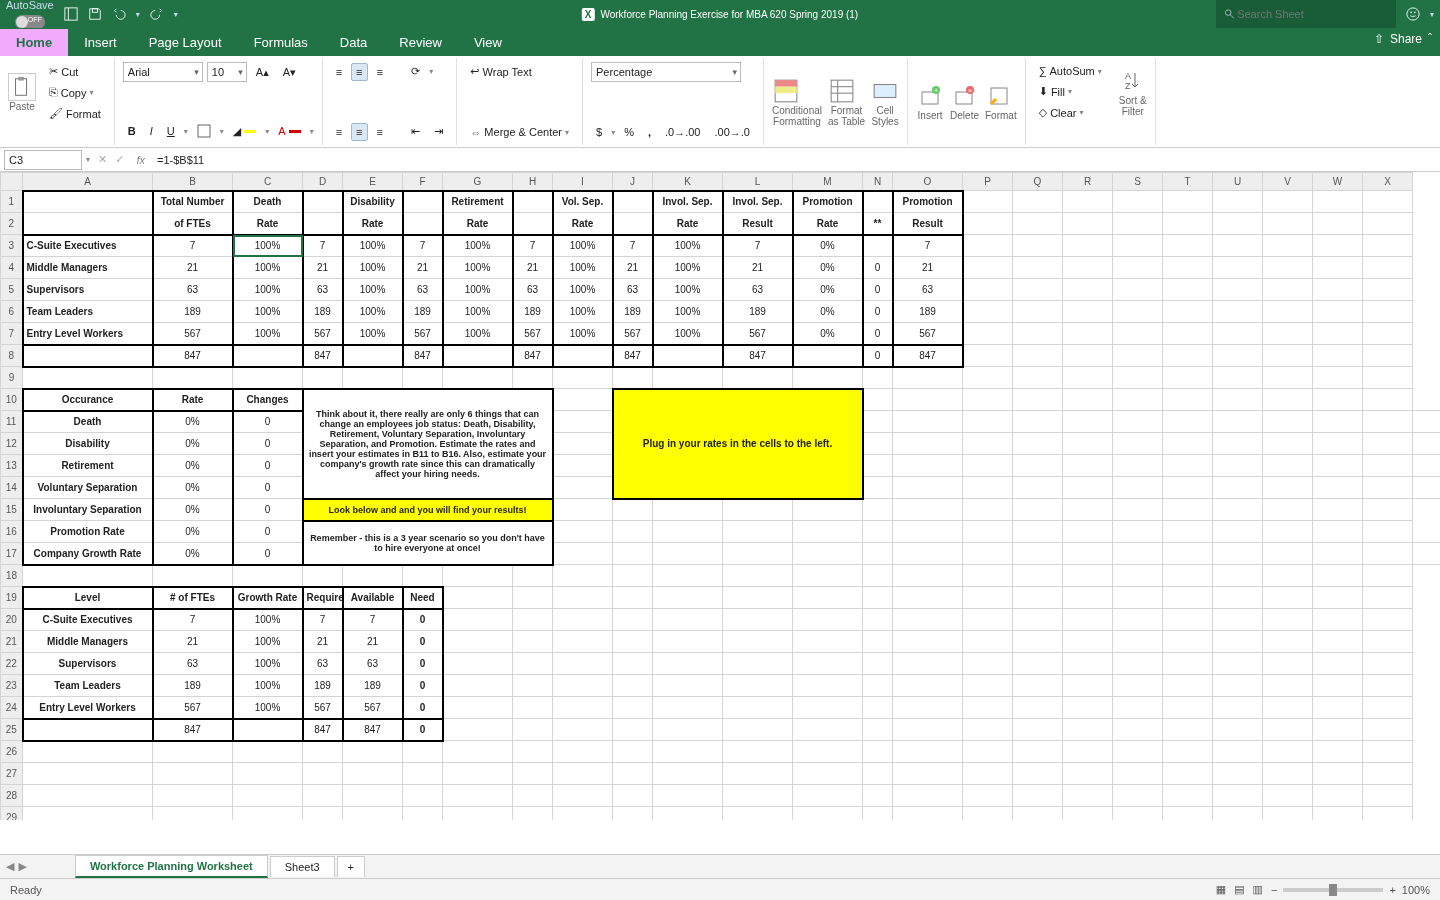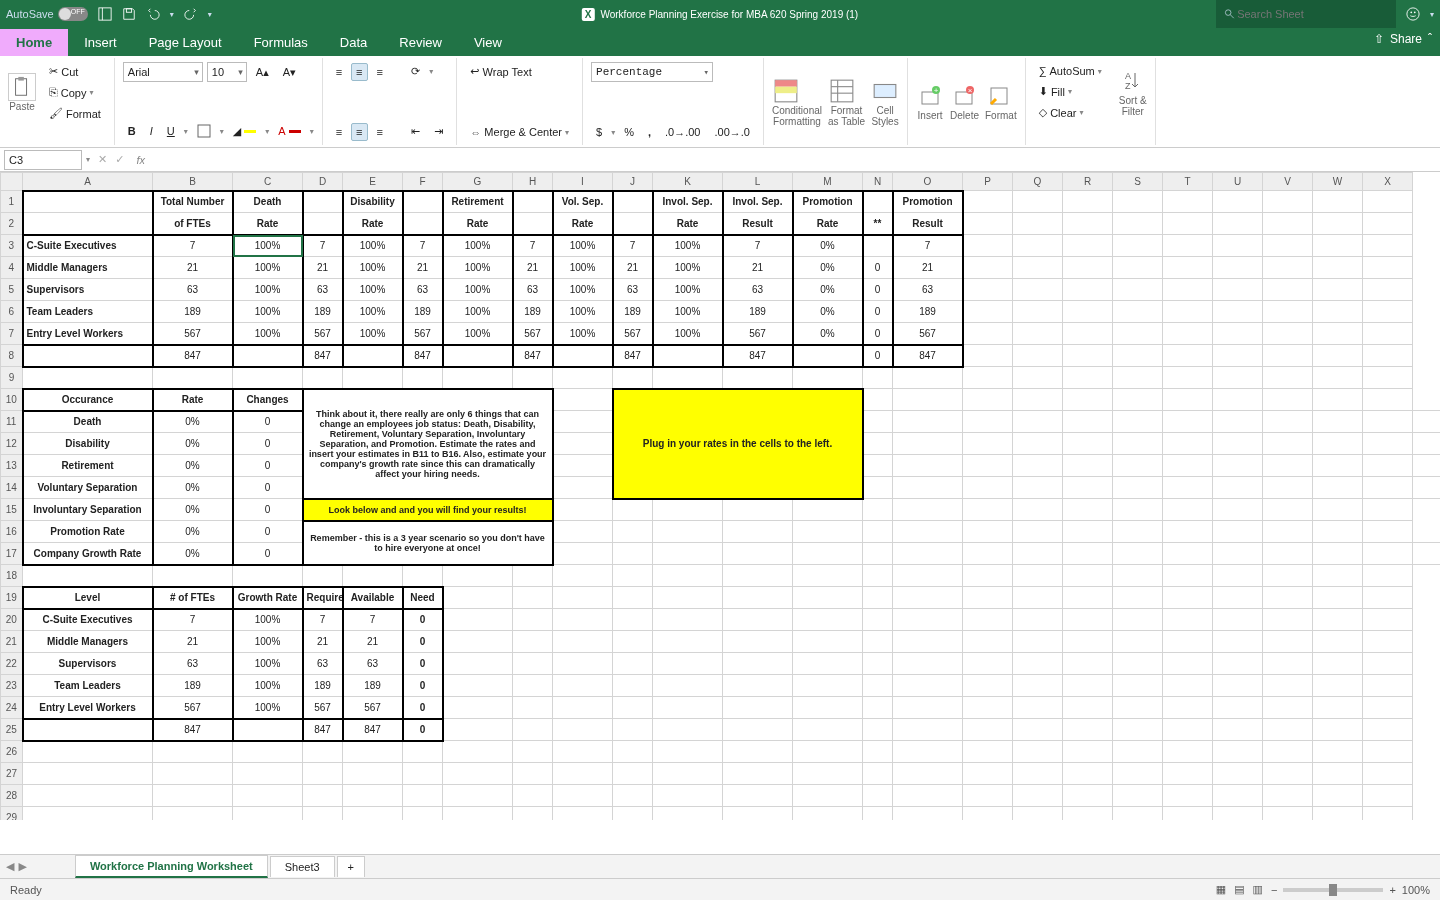--- a/index.html
+++ b/index.html
@@ -1,38 +1,38 @@
 <!DOCTYPE html>
 <html><head>
 <meta charset="utf-8">
 <style>
 :root{--green:#217346;--green-dark:#185c38;--lightgray:#e6e6e6;--border:#bfbfbf;--grid:#d4d4d4;--yellow:#ffff00;}
 *{box-sizing:border-box;}
 body{margin:0;font-family:Arial,Helvetica,sans-serif;font-size:11px;color:#222;background:#fff;user-select:none;}
 .titlebar{background:var(--green);height:28px;display:flex;align-items:center;color:#fff;padding:0 6px;position:relative;}
 .titlebar .left,.titlebar .right{display:flex;align-items:center;gap:10px;}
 .titlebar .center{position:absolute;left:50%;transform:translateX(-50%);display:flex;align-items:center;gap:6px;}
-.titlebar .autosave{display:flex;align-items:center;gap:4px;color:#cde;}
+.titlebar .autosave{display:flex;align-items:center;gap:4px;color:#cde;flex-direction:column;}
 .toggle{width:30px;height:14px;background:#888;border-radius:7px;position:relative;}
 .toggle .knob{width:12px;height:12px;background:#ddd;border-radius:50%;position:absolute;top:1px;left:1px;}
 .toggle .off{position:absolute;font-size:7px;color:#fff;right:3px;top:1px;}
 .ticon{width:14px;height:14px;display:inline-block;}
 .searchbox{display:flex;align-items:center;background:var(--green-dark);border-radius:3px;padding:10px 8px;color:#cde;width:180px;}
 .searchbox input{background:transparent;border:none;color:#cde;font-size:11px;outline:none;width:100%;}
 .tabs{background:var(--green);height:28px;display:flex;align-items:flex-end;color:#fff;position:relative;}
 .tabs .tab{padding:6px 16px;cursor:pointer;font-size:13px;}
 .tabs .tab.active{background:#f0abfc;color:var(--green);font-weight:bold;}
 .tabs .share{position:absolute;right:8px;top:4px;display:flex;align-items:center;gap:6px;font-size:12px;}
 .ribbon{background:#fff;border-bottom:1px solid #ccc;height:92px;display:flex;align-items:stretch;padding:2px 0;overflow:hidden;}
 .ribgroup{border-right:1px solid #e0e0e0;padding:4px 8px;display:flex;flex-direction:column;justify-content:space-between;}
 .ribgroup .row{display:flex;align-items:center;gap:4px;}
 .btn{padding:2px 4px;display:flex;align-items:center;gap:3px;border:1px solid transparent;border-radius:2px;cursor:pointer;white-space:nowrap;}
 .dd{width:80px;height:20px;border:1px solid #bbb;background:#fff;display:flex;align-items:center;padding:0 4px;font-size:11px;position:relative;}
 .dd.small{width:40px;}
-.dd.big{width:122px;font-family:Liberation Mono, monospace;}
+.dd.big{width:150px;}
 .dd::after{content:"▾";position:absolute;right:3px;color:#666;font-size:9px;}
 .glabel{font-size:10px;color:#666;text-align:center;}
 .bigicon{width:28px;height:28px;display:flex;align-items:center;justify-content:center;font-size:18px;border:1px solid #ccc;}
 .fbar{height:24px;border-bottom:1px solid #ccc;display:flex;align-items:center;background:#fff;}
 .namebox{width:78px;height:20px;border:1px solid #bbb;margin-left:4px;padding:0 4px;display:flex;align-items:center;font-size:11px;}
 .fbar .fx{font-style:italic;color:#888;padding:0 8px;}
 .fbar .xv{color:#aaa;padding:0 4px;}
 .formula{flex:1;font-size:11px;padding-left:4px;}
 .gridwrap{position:relative;height:648px;overflow:auto;}
 table.grid{border-collapse:collapse;table-layout:fixed;width:2000px;}
@@ -348,20 +348,21 @@
     </div>
   </div>
 </div>
 
 <div class="fbar">
   <div class="namebox">C3</div>
   <span style="color:#888;padding:0 4px;font-size:8px">▾</span>
   <span class="xv">✕</span>
   <span class="xv">✓</span>
   <span class="fx">fx</span>
+  <div class="formula">=1-$B$11</div>
 </div>
 
 <div class="gridwrap">
 <table class="grid">
 <colgroup id="colgroup">
         <col style="width:22px">
         <col style="width: 130px;">
         <col style="width: 80px;">
         <col style="width: 70px;">
         <col style="width: 40px;">

